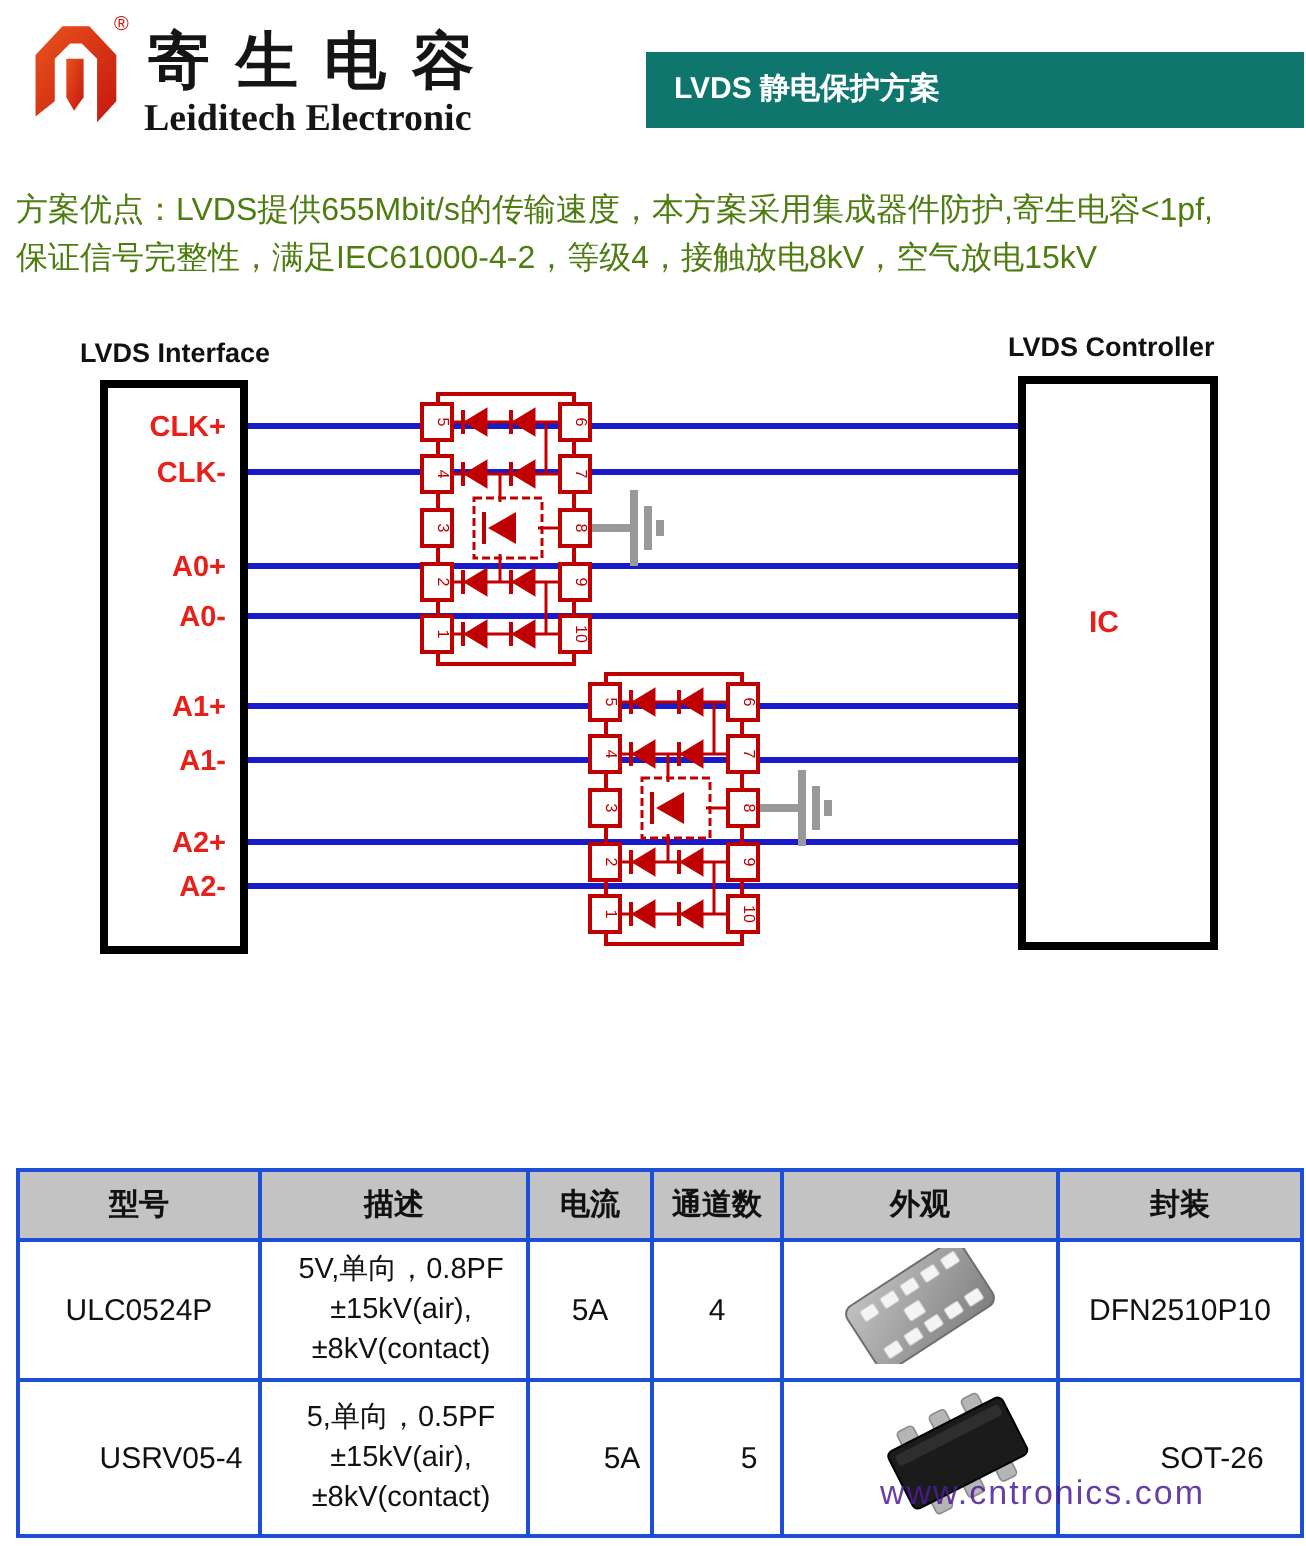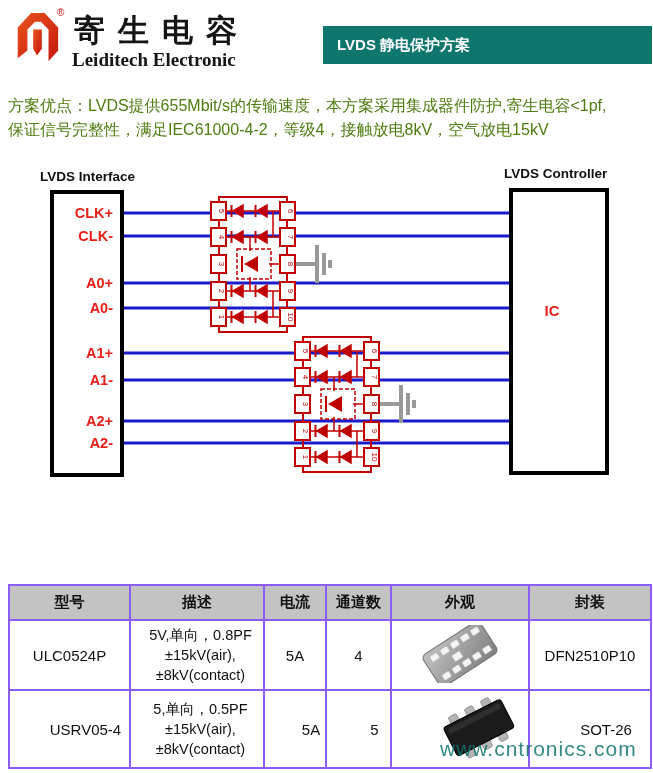--- a/index.html
+++ b/index.html
@@ -25,29 +25,29 @@
   
   .diagram{position:absolute;left:0;top:160px;width:653px;height:322px;}
   .diag-title{font-size:13.5px;font-weight:bold;fill:#111;}
   .chan{font-size:14.5px;font-weight:600;fill:#e8201a;}
   .pin{font-size:8px;fill:#c00000;}
   .ic-label{font-size:15px;font-weight:600;fill:#e8201a;}
 
   
   .spec-table{position:absolute;left:8px;top:584px;border-collapse:collapse;table-layout:fixed;
               width:642px;font-size:15px;color:#111;}
-  .spec-table th,.spec-table td{border:2px solid #8b5cf6;text-align:center;vertical-align:middle;
+  .spec-table th,.spec-table td{border:2px solid #1d4ed8;text-align:center;vertical-align:middle;
               padding:2px;overflow:hidden;}
   .spec-table th{background:#c3c3c3;font-weight:600;height:29px;}
   .row1 td{height:64px;}
   .row2 td{height:72px;padding-left:34px;}
   .desc{text-align:center;padding-left:9px !important;white-space:pre-line;
         font-size:14.5px;line-height:20px;}
 
-  .watermark{position:absolute;left:440px;top:737px;font-size:21px;color:#0f766e;opacity:.85;
+  .watermark{position:absolute;left:440px;top:737px;font-size:17px;color:#4c1d95;opacity:.85;
              letter-spacing:1px;white-space:nowrap;}
 </style>
 </head>
 <body>
 
 <div class="page">
 
   <div>
     <svg class="abs" style="left:12px;top:8px;" width="50" height="64" viewBox="0 0 52 66">
       <defs>

